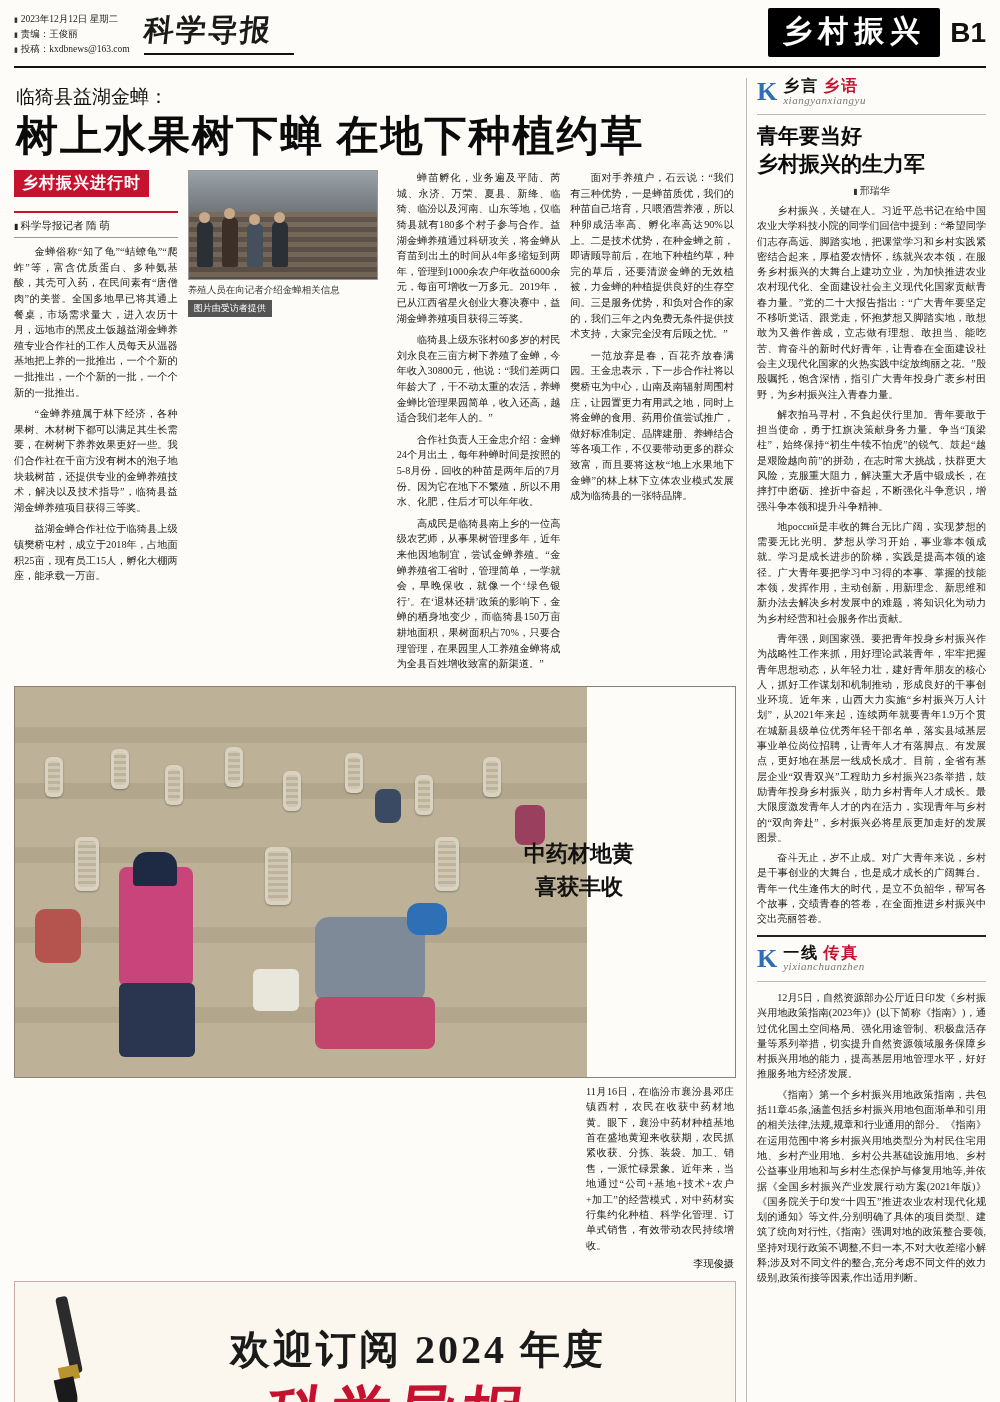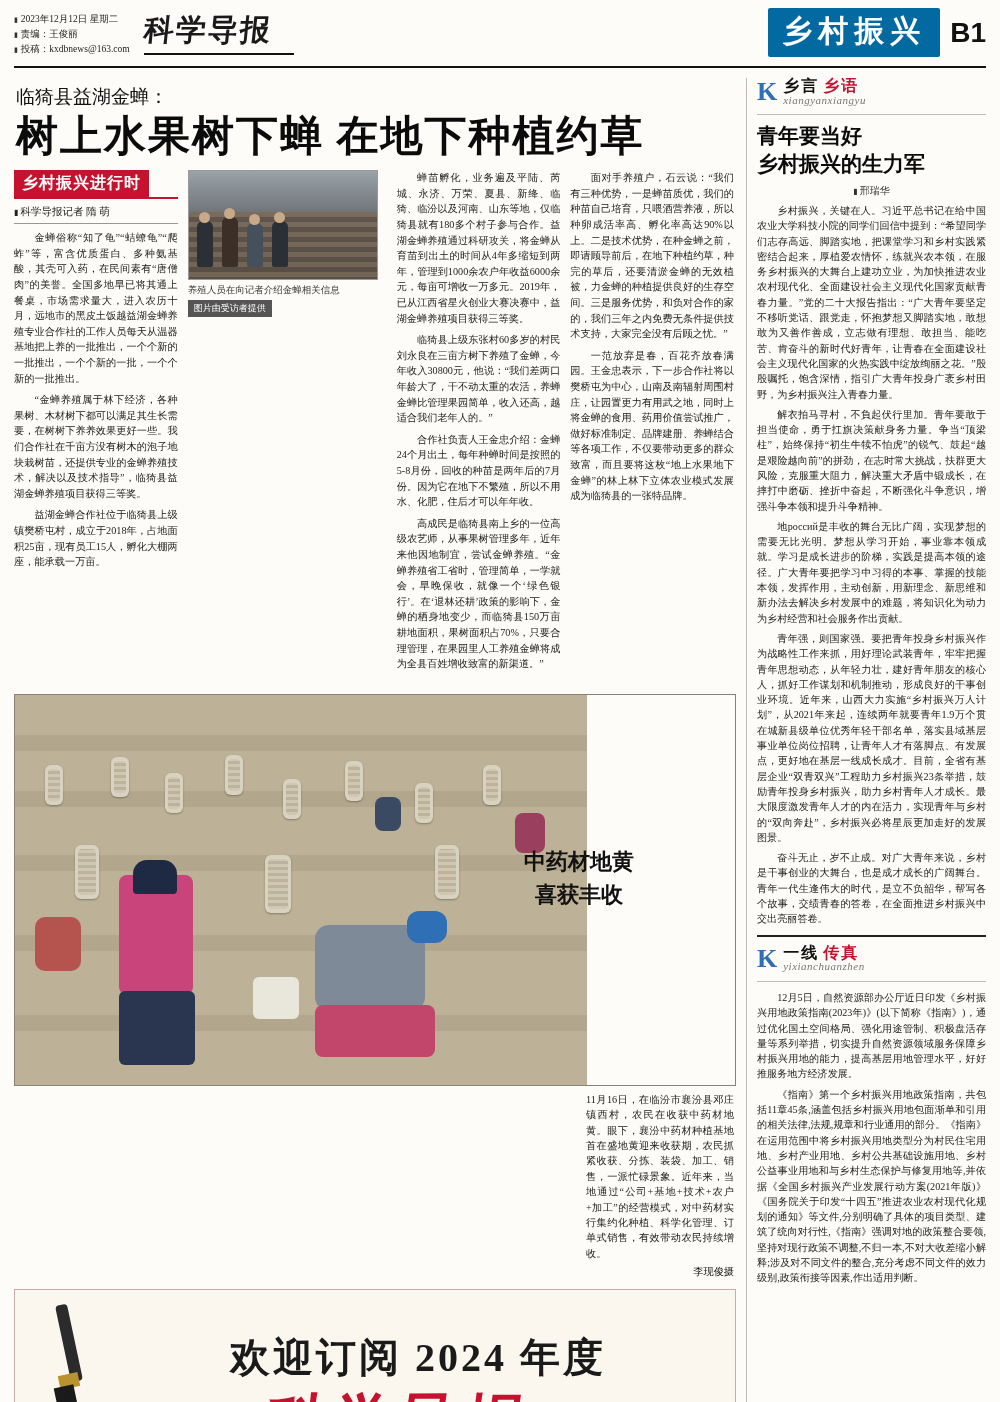--- a/index.html
+++ b/index.html
@@ -15,21 +15,21 @@
 
   
   .masthead{position:relative;height:56px;border-bottom:2px solid #111;}
   .mh-left{position:absolute;left:0;top:2px;width:120px;font-size:9.5px;line-height:14px;color:#222;}
   .mh-left div{white-space:nowrap;}
   .mh-left div::before{content:"▮";font-size:7px;margin-right:3px;color:#333;}
   .mh-logo{position:absolute;left:130px;top:0px;width:160px;height:46px;}
   .mh-logo .cn{font-family:"Liberation Serif",serif;font-weight:700;font-size:30px;letter-spacing:2px;color:#1a1a1a;transform:skewX(-6deg);}
   .mh-logo .rule{border-bottom:2px solid #111;width:150px;margin-top:2px;}
   .mh-right{position:absolute;right:0;top:-2px;display:flex;align-items:center;gap:10px;}
-  .mh-banner{background:#0369a1;color:#fff;font-weight:700;font-size:30px;letter-spacing:6px;padding:3px 14px 5px 14px;border-radius:2px;font-family:Liberation Sans, sans-serif;}
+  .mh-banner{background:#000000;color:#fff;font-weight:700;font-size:30px;letter-spacing:6px;padding:3px 14px 5px 14px;border-radius:2px;font-family:Liberation Sans, sans-serif;}
   .mh-page{font-size:28px;font-weight:700;color:#111;font-family:"Liberation Sans",sans-serif;}
 
   
   .body-wrap{display:flex;gap:12px;margin-top:10px;}
   .left-col{width:720px;}
   .right-col{width:238px;border-left:1px solid #bbb;padding-left:10px;}
 
   
   .kicker{font-size:19px;color:#111;margin:6px 0 2px 2px;}
   .headline{font-size:42px;font-weight:700;letter-spacing:2px;line-height:1.15;margin:0 0 10px 2px;color:#0b0b0b;}
@@ -38,21 +38,21 @@
   .story-top{display:flex;gap:10px;}
   .st-col1{width:168px;}
   .st-col2{width:188px;}
   .st-col3{width:168px;margin-left:11px;}
   .st-col4{width:168px;}
 
   .badge{
     display:inline-block;background:#c4122f;color:#fff;font-weight:700;
     font-size:16px;padding:3px 8px;letter-spacing:1px;
   }
-  .badge-wrap{border-bottom:2px solid #c4122f;padding-bottom:0;margin-bottom:6px;}
+  .badge-wrap{border-bottom:2px solid #c4122f;padding-bottom:14px;margin-bottom:6px;}
   .byline{font-size:10.5px;color:#222;border-bottom:1px solid #999;padding-bottom:4px;margin-bottom:6px;}
   .byline::before{content:"▮ ";font-size:8px;}
   p.body{font-size:10.2px;line-height:15.6px;text-align:justify;margin:0 0 6px 0;text-indent:2em;color:#1b1b1b;}
 
   
   .photo-greenhouse{
     width:188px;height:108px;border:1px solid #999;
     background:linear-gradient(#9aa3a8,#6e7378 40%,#55585b 60%,#3e4144);
     position:relative;overflow:hidden;
   }
@@ -61,21 +61,21 @@
   .pg-people{position:absolute;left:8px;bottom:12px;display:flex;gap:9px;align-items:flex-end;}
   .pg-person{width:16px;height:46px;background:#2b2f36;border-radius:6px 6px 2px 2px;}
   .pg-person.b{background:#3c2f28;height:50px;}
   .pg-person.c{background:#46505c;height:44px;}
   .pg-person i{display:block;width:11px;height:11px;border-radius:50%;background:#c8a989;margin:-9px auto 0;}
   .cap-small{font-size:9.5px;line-height:13px;color:#333;margin-top:4px;}
   .cap-credit{display:inline-block;background:#555;color:#fff;font-size:9px;padding:2px 6px;margin-top:3px;}
 
   
   .field-photo{
-    margin-top:16px;width:720px;height:390px;border:1px solid #8a8375;position:relative;overflow:hidden;
+    margin-top:8px;width:720px;height:390px;border:1px solid #8a8375;position:relative;overflow:hidden;
     background:linear-gradient(#b9ae96 0%,#b5a98f 30%,#c2b69c 60%,#cabf a6 100%);
   }
   .fp-sky{position:absolute;inset:0;background:#bdb298;}
   .fp-band{position:absolute;left:0;right:0;height:16px;background:#a89c82;opacity:.5;}
   .fp-sack{position:absolute;width:18px;height:40px;border-radius:6px;background:#d9d2c0;box-shadow:0 1px 2px rgba(0,0,0,.3);}
   .fp-sack::after{content:"";position:absolute;inset:4px 3px;border-radius:4px;background:repeating-linear-gradient(0deg,#cfc7b2 0 3px,#bdb39c 3px 6px);}
   .fp-worker{position:absolute;border-radius:8px;}
   .fp-cap{position:absolute;width:300px;right:6px;top:150px;text-align:center;font-size:22px;font-weight:700;line-height:1.5;color:#111;}
   .fp-right-panel{position:absolute;right:0;top:0;width:148px;height:100%;background:#fdfcf8;}
 

